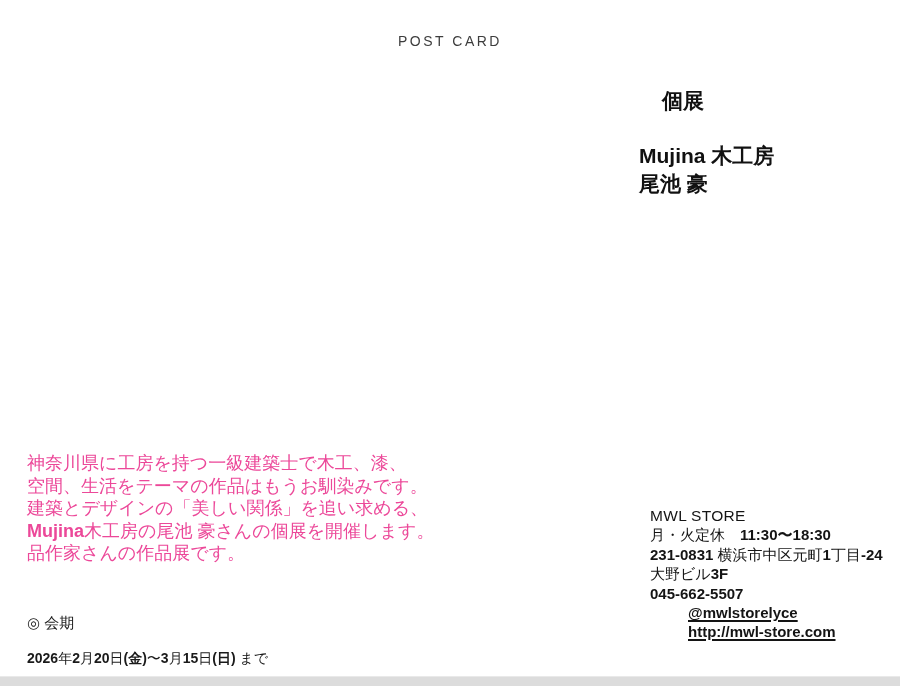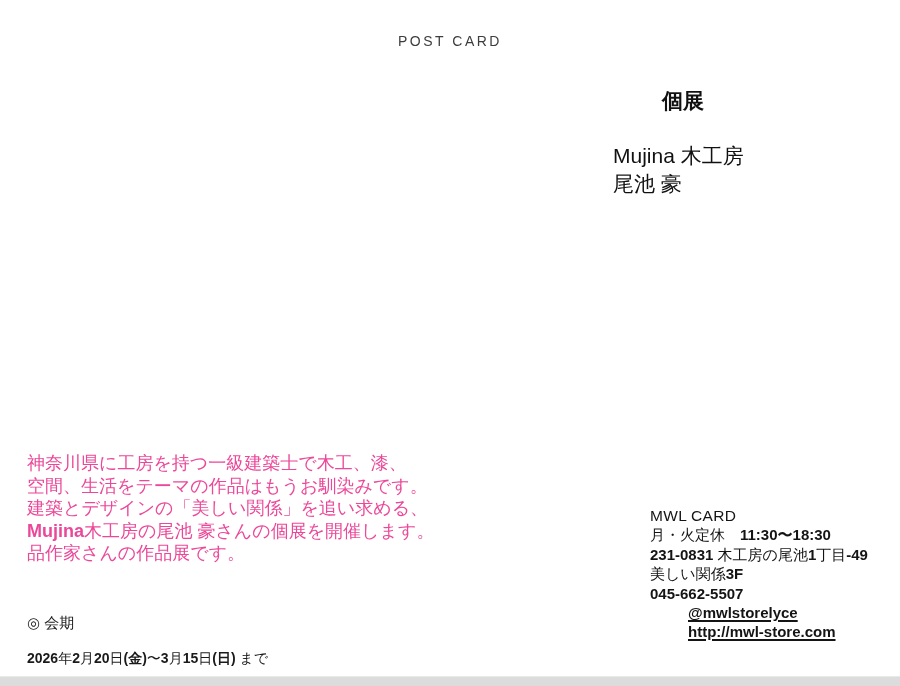--- a/index.html
+++ b/index.html
@@ -31,24 +31,24 @@
     position: absolute;
     left: 640px;
     top: 87px;
     font-size: 21px;
     font-weight: 700;
     color: #111111;
     margin-left: 22px;
   }
   .exh-names {
     position: absolute;
-    left: 613px;
+    left: 639px;
     top: 142px;
     font-size: 21px;
-    font-weight: 400;
+    font-weight: 700;
     line-height: 28px;
     color: #111111;
     white-space: nowrap;
   }
   .description {
     position: absolute;
     left: 27px;
     top: 452px;
     font-size: 18px;
     line-height: 22.5px;
@@ -122,24 +122,24 @@
     <div><span class="seg-b">Mujina</span><span>木工房の尾池 豪さんの個展を開催します。</span></div>
     <div><span>品作家さんの作品展です。</span></div>
   </div>
 
   <div class="period">
     <div class="period-label">◎ 会期</div>
     <div class="period-dates"><span class="seg-b">2026</span><span>年</span><span class="seg-b">2</span><span>月</span><span class="seg-b">20</span><span>日</span><span class="seg-b">(金)</span><span>〜</span><span class="seg-b">3</span><span>月</span><span class="seg-b">15</span><span>日</span><span class="seg-b">(日)</span><span> まで</span></div>
   </div>
 
   <div class="store">
-    <span class="store-line store-name">MWL CARD</span>
+    <span class="store-line store-name">MWL STORE</span>
     <span class="store-line"><span>月・火定休　</span><span class="seg-b">11:30〜18:30</span></span>
-    <span class="store-line"><span class="seg-b">231-0831</span><span> 木工房の尾池</span><span class="seg-b">1</span><span>丁目</span><span class="seg-b">-49</span></span>
-    <span class="store-line"><span>美しい関係</span><span class="seg-b">3F</span></span>
+    <span class="store-line"><span class="seg-b">231-0831</span><span> 横浜市中区元町</span><span class="seg-b">1</span><span>丁目</span><span class="seg-b">-24</span></span>
+    <span class="store-line"><span>大野ビル</span><span class="seg-b">3F</span></span>
     <span class="store-line"><span class="seg-b">045-662-5507</span></span>
     <span class="store-line link-line"><span class="seg-b seg-u">@mwlstorelyce</span></span>
     <span class="store-line link-line"><span class="seg-b seg-u">http://mwl-store.com</span></span>
   </div>
 
   <div class="bottom-bar"></div>
 
 </div>
 
 </body></html>

